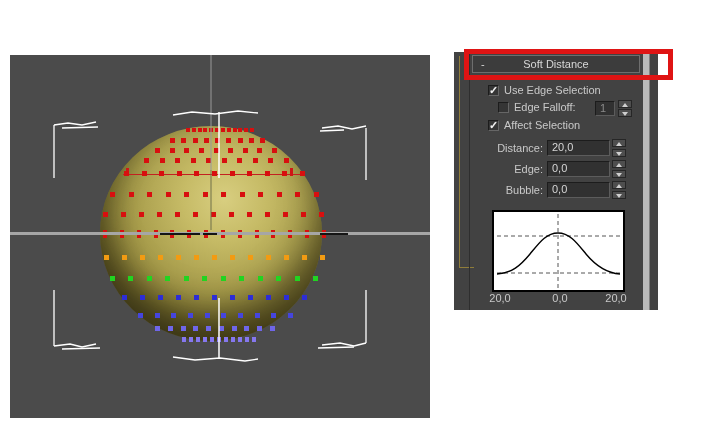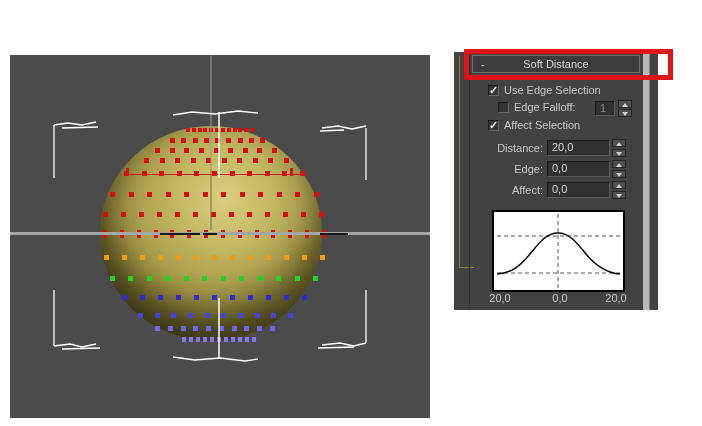--- a/index.html
+++ b/index.html
@@ -290,21 +290,21 @@
       <div class="spin-btn down"></div>
     </div>
 
     <div class="lbl lbl-right" style="left:20px;top:111px;width:69px;">Edge:</div>
     <div class="field" style="left:93px;top:109px;width:63px;height:16px;">0,0</div>
     <div class="spinner" style="left:158px;top:108px;height:18px;">
       <div class="spin-btn up"></div>
       <div class="spin-btn down"></div>
     </div>
 
-    <div class="lbl lbl-right" style="left:20px;top:132px;width:69px;">Affect:</div>
+    <div class="lbl lbl-right" style="left:20px;top:132px;width:69px;">Bubble:</div>
     <div class="field" style="left:93px;top:130px;width:63px;height:16px;">0,0</div>
     <div class="spinner" style="left:158px;top:129px;height:18px;">
       <div class="spin-btn up"></div>
       <div class="spin-btn down"></div>
     </div>
 
     <div class="graph-box">
       <svg width="129" height="78">
         <line x1="3" y1="24" x2="126" y2="24" stroke="#555" stroke-width="1" stroke-dasharray="4,3"></line>
         <line x1="3" y1="61" x2="126" y2="61" stroke="#555" stroke-width="1" stroke-dasharray="4,3"></line>

